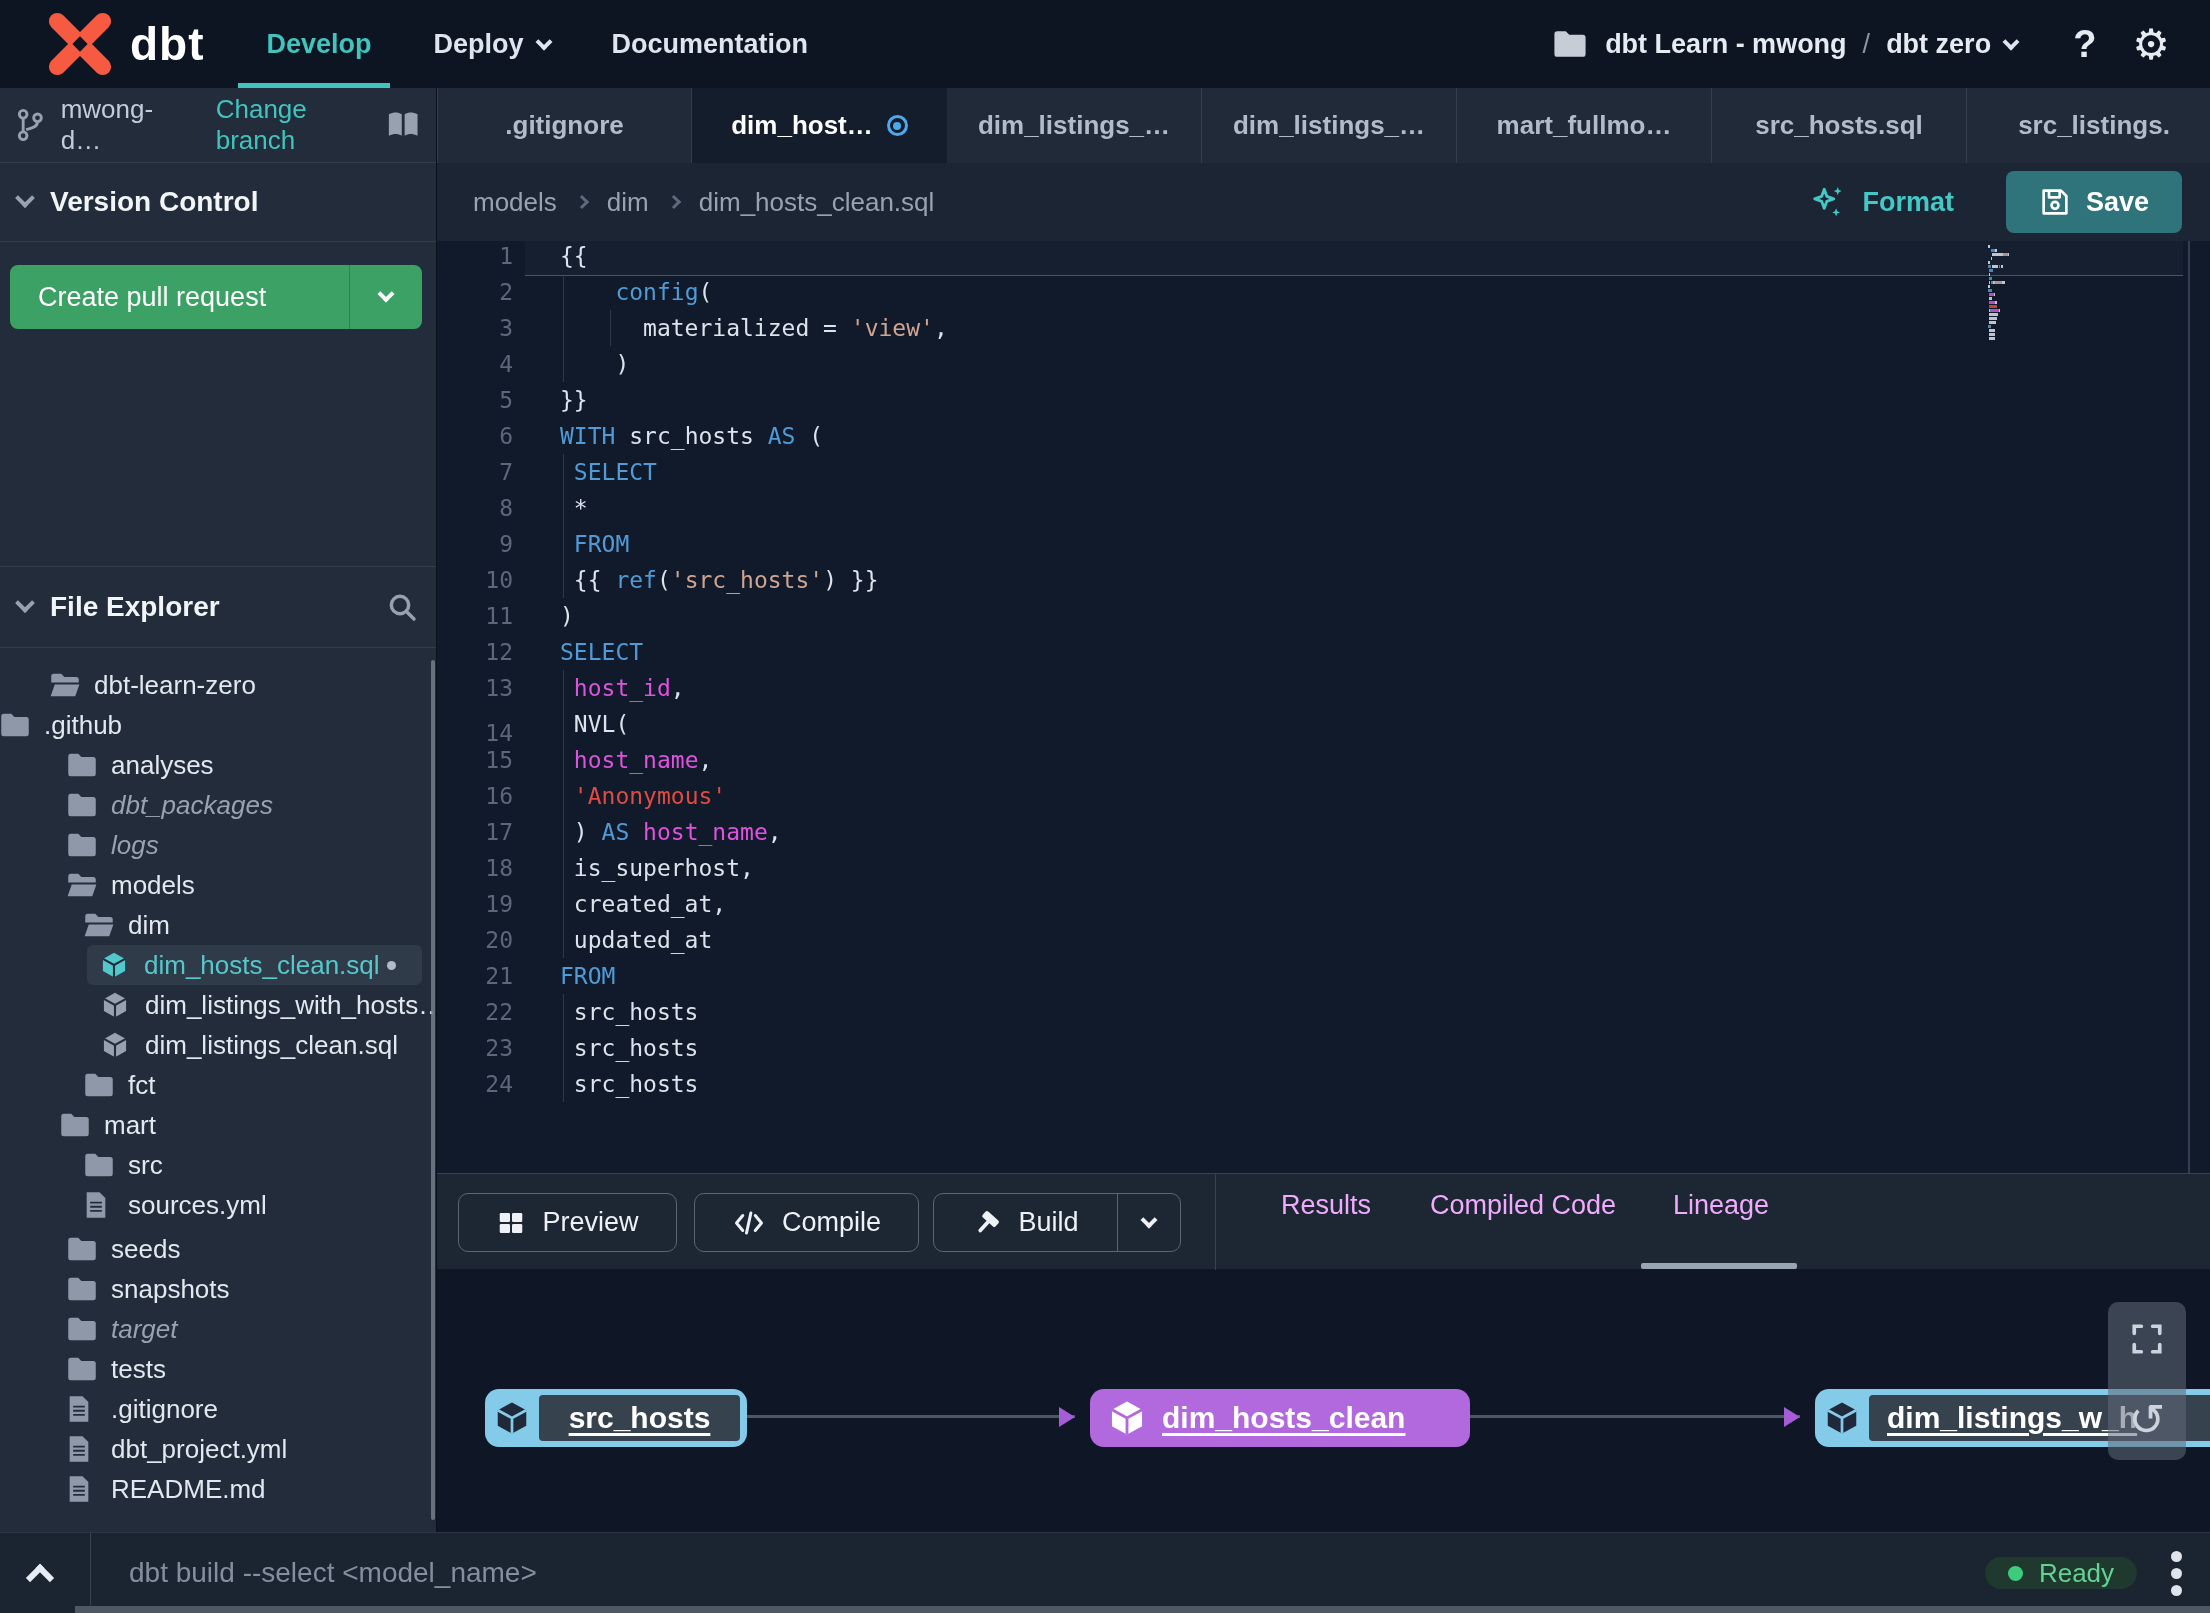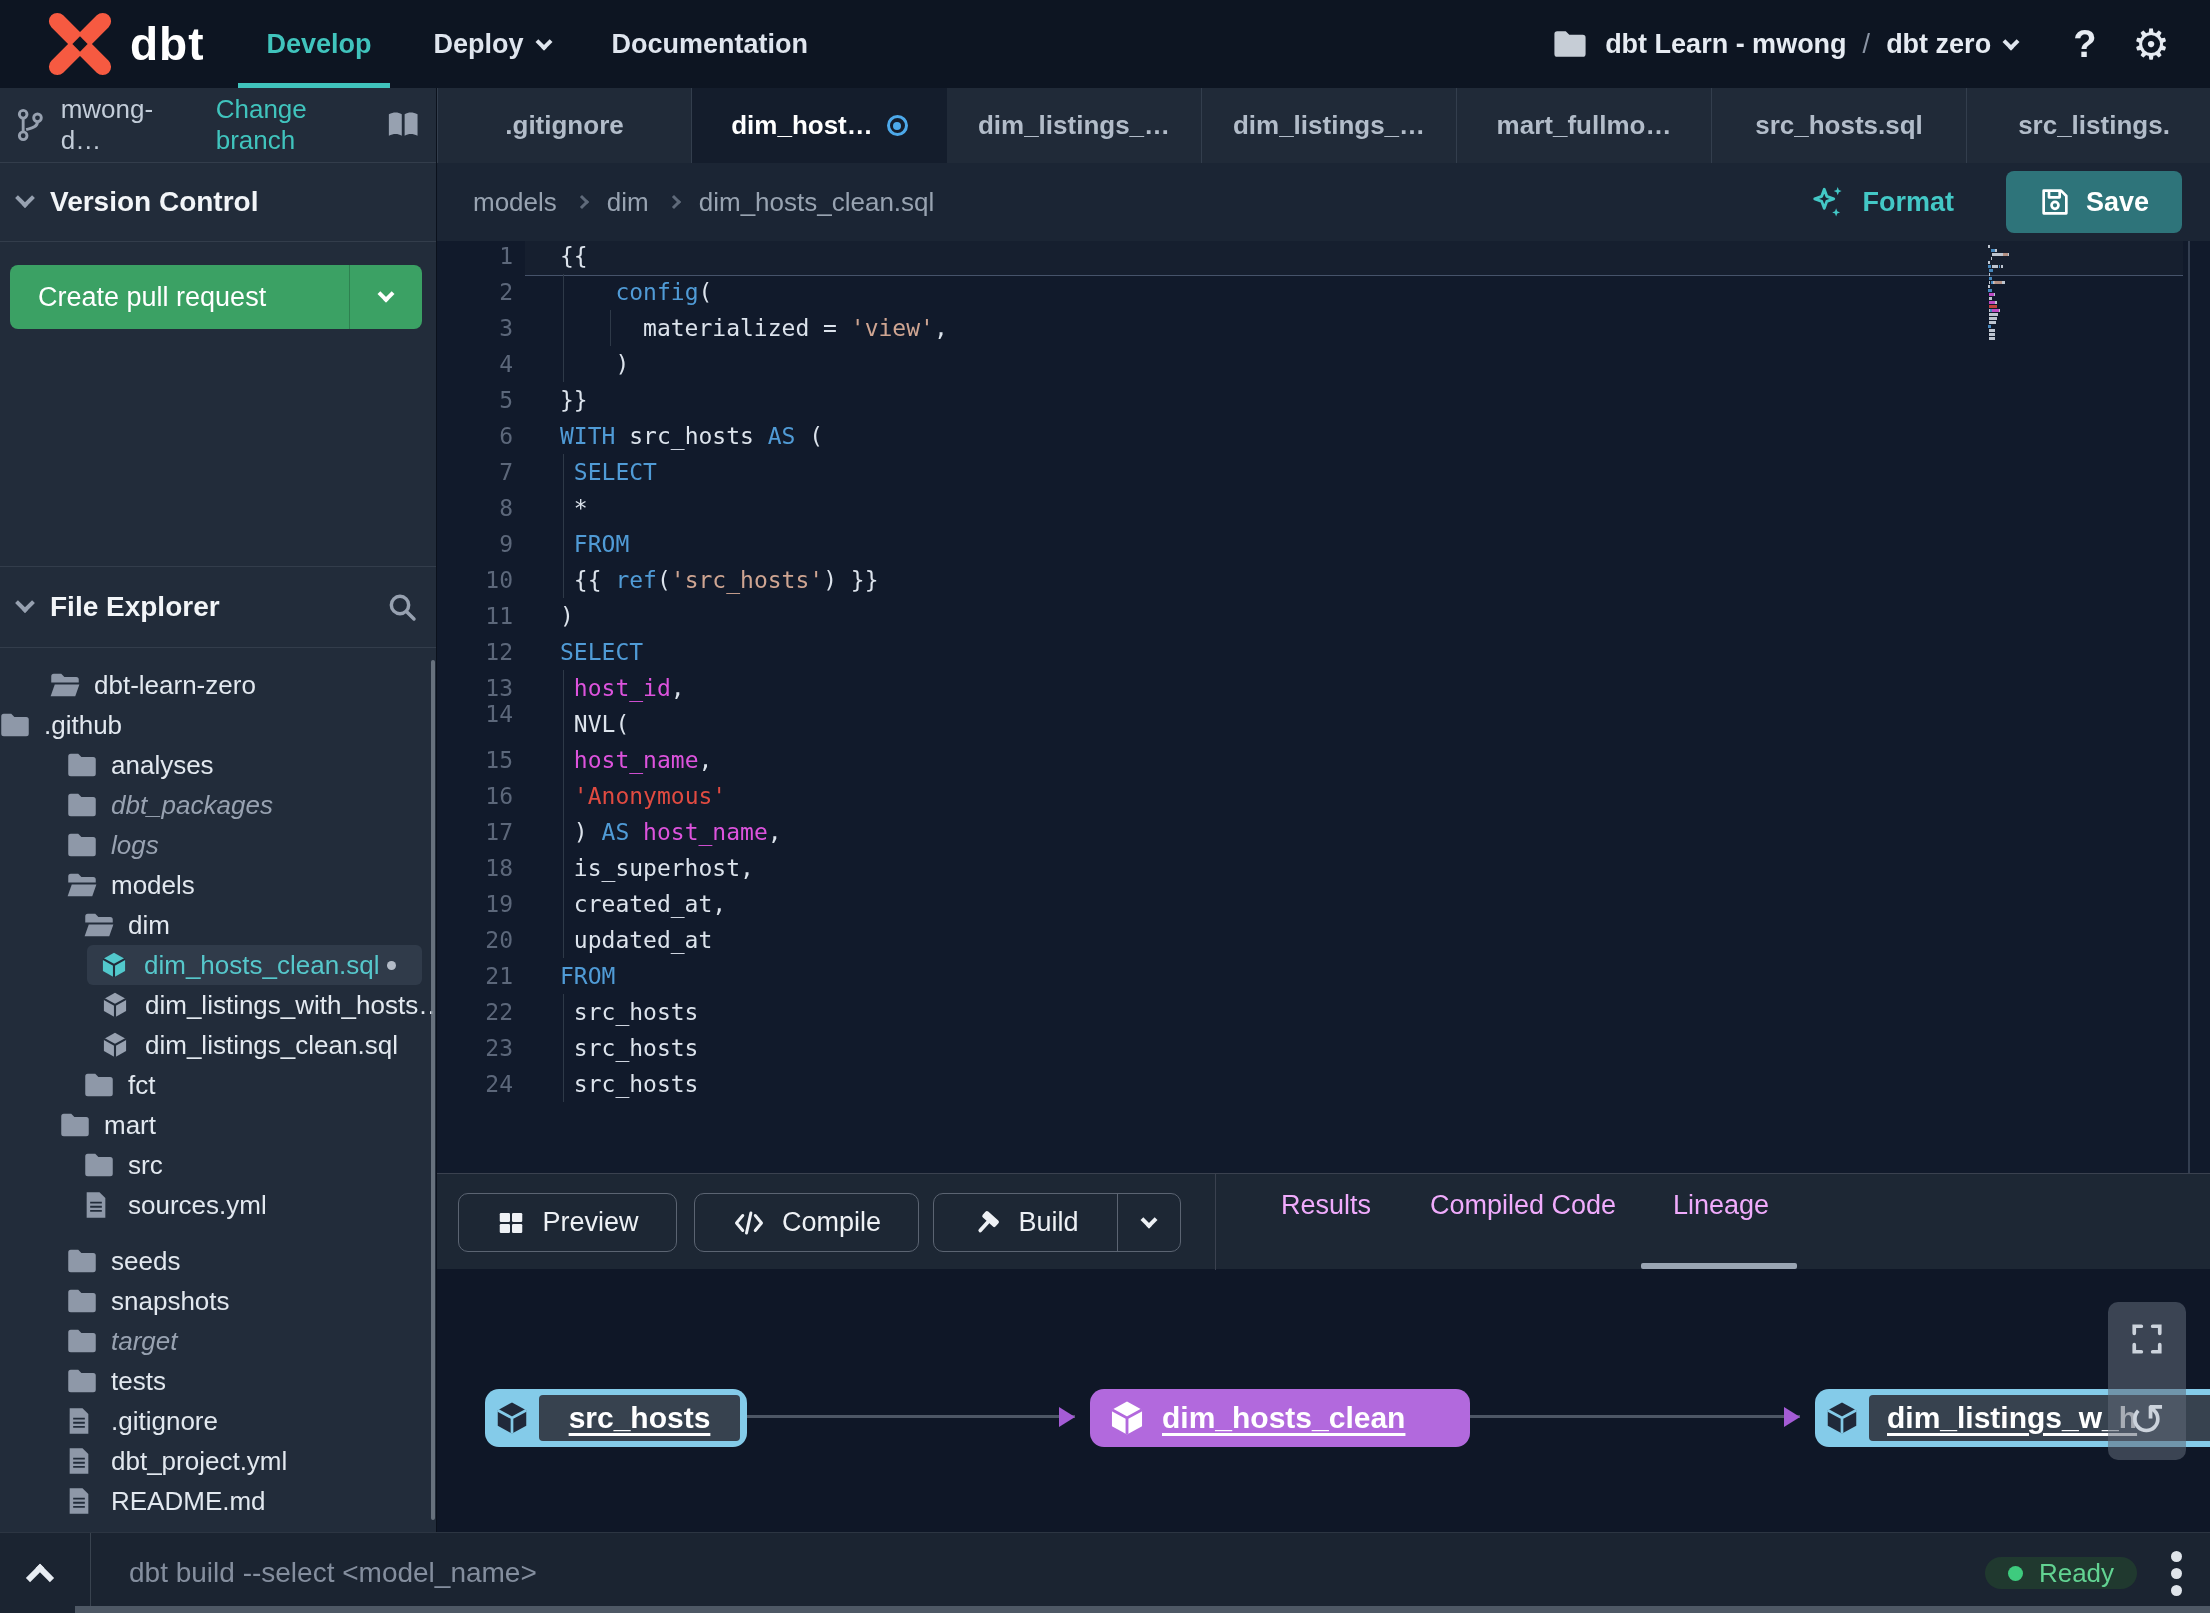--- a/index.html
+++ b/index.html
@@ -317,21 +317,21 @@
           <span class="ticon">
             <svg width="24" height="28" viewBox="0 0 20 24">
               <path d="M2 1h11l5 5v17H2z" fill="#8e98a8"></path>
               <g stroke="#222c3a" stroke-width="1.6">
                 <path d="M5 10h10M5 13.5h10M5 17h10"></path>
               </g>
             </svg>
           </span>
           <span>sources.yml</span>
         </div>
-        <div class="tree-row" style="margin-top: 16px; padding-left: 67px;">
+        <div class="tree-row" style="margin-top: 4px; padding-left: 67px;">
           <span class="ticon">
             <svg width="30" height="26" viewBox="0 0 24 20">
               <path d="M1 3a2 2 0 0 1 2-2h6l2.5 2.5H21a2 2 0 0 1 2 2V17a2 2 0 0 1-2 2H3a2 2 0 0 1-2-2z" fill="#8e98a8"></path>
             </svg>
           </span>
           <span>seeds</span>
         </div>
         <div class="tree-row" style="margin-top: 0px; padding-left: 67px;">
           <span class="ticon">
             <svg width="30" height="26" viewBox="0 0 24 20">
@@ -563,21 +563,21 @@
       <div class="gutter-num" style="top: 285px;">9</div>
       <div class="code-line" style="top: 285px;"><span style="color: rgb(220, 227, 236);"> </span><span style="color: rgb(80, 155, 214);">FROM</span></div>
       <div class="gutter-num" style="top: 321px;">10</div>
       <div class="code-line" style="top: 321px;"><span style="color: rgb(220, 227, 236);"> {{ </span><span style="color: rgb(80, 155, 214);">ref</span><span style="color: rgb(220, 227, 236);">(</span><span style="color: rgb(207, 165, 146);">'src_hosts'</span><span style="color: rgb(220, 227, 236);">) }}</span></div>
       <div class="gutter-num" style="top: 357px;">11</div>
       <div class="code-line" style="top: 357px;"><span style="color: rgb(220, 227, 236);">)</span></div>
       <div class="gutter-num" style="top: 393px;">12</div>
       <div class="code-line" style="top: 393px;"><span style="color: rgb(80, 155, 214);">SELECT</span></div>
       <div class="gutter-num" style="top: 429px;">13</div>
       <div class="code-line" style="top: 429px;"><span style="color: rgb(220, 227, 236);"> </span><span style="color: rgb(221, 83, 221);">host_id</span><span style="color: rgb(220, 227, 236);">,</span></div>
-      <div class="gutter-num" style="top: 455px;">14</div>
+      <div class="gutter-num" style="top: 474px;">14</div>
       <div class="code-line" style="top: 465px;"><span style="color: rgb(220, 227, 236);"> NVL(</span></div>
       <div class="gutter-num" style="top: 501px;">15</div>
       <div class="code-line" style="top: 501px;"><span style="color: rgb(220, 227, 236);"> </span><span style="color: rgb(221, 83, 221);">host_name</span><span style="color: rgb(220, 227, 236);">,</span></div>
       <div class="gutter-num" style="top: 537px;">16</div>
       <div class="code-line" style="top: 537px;"><span style="color: rgb(220, 227, 236);"> </span><span style="color: rgb(225, 75, 65);">'Anonymous'</span></div>
       <div class="gutter-num" style="top: 573px;">17</div>
       <div class="code-line" style="top: 573px;"><span style="color: rgb(220, 227, 236);"> ) </span><span style="color: rgb(80, 155, 214);">AS</span><span style="color: rgb(220, 227, 236);"> </span><span style="color: rgb(221, 83, 221);">host_name</span><span style="color: rgb(220, 227, 236);">,</span></div>
       <div class="gutter-num" style="top: 609px;">18</div>
       <div class="code-line" style="top: 609px;"><span style="color: rgb(220, 227, 236);"> is_superhost,</span></div>
       <div class="gutter-num" style="top: 645px;">19</div>

